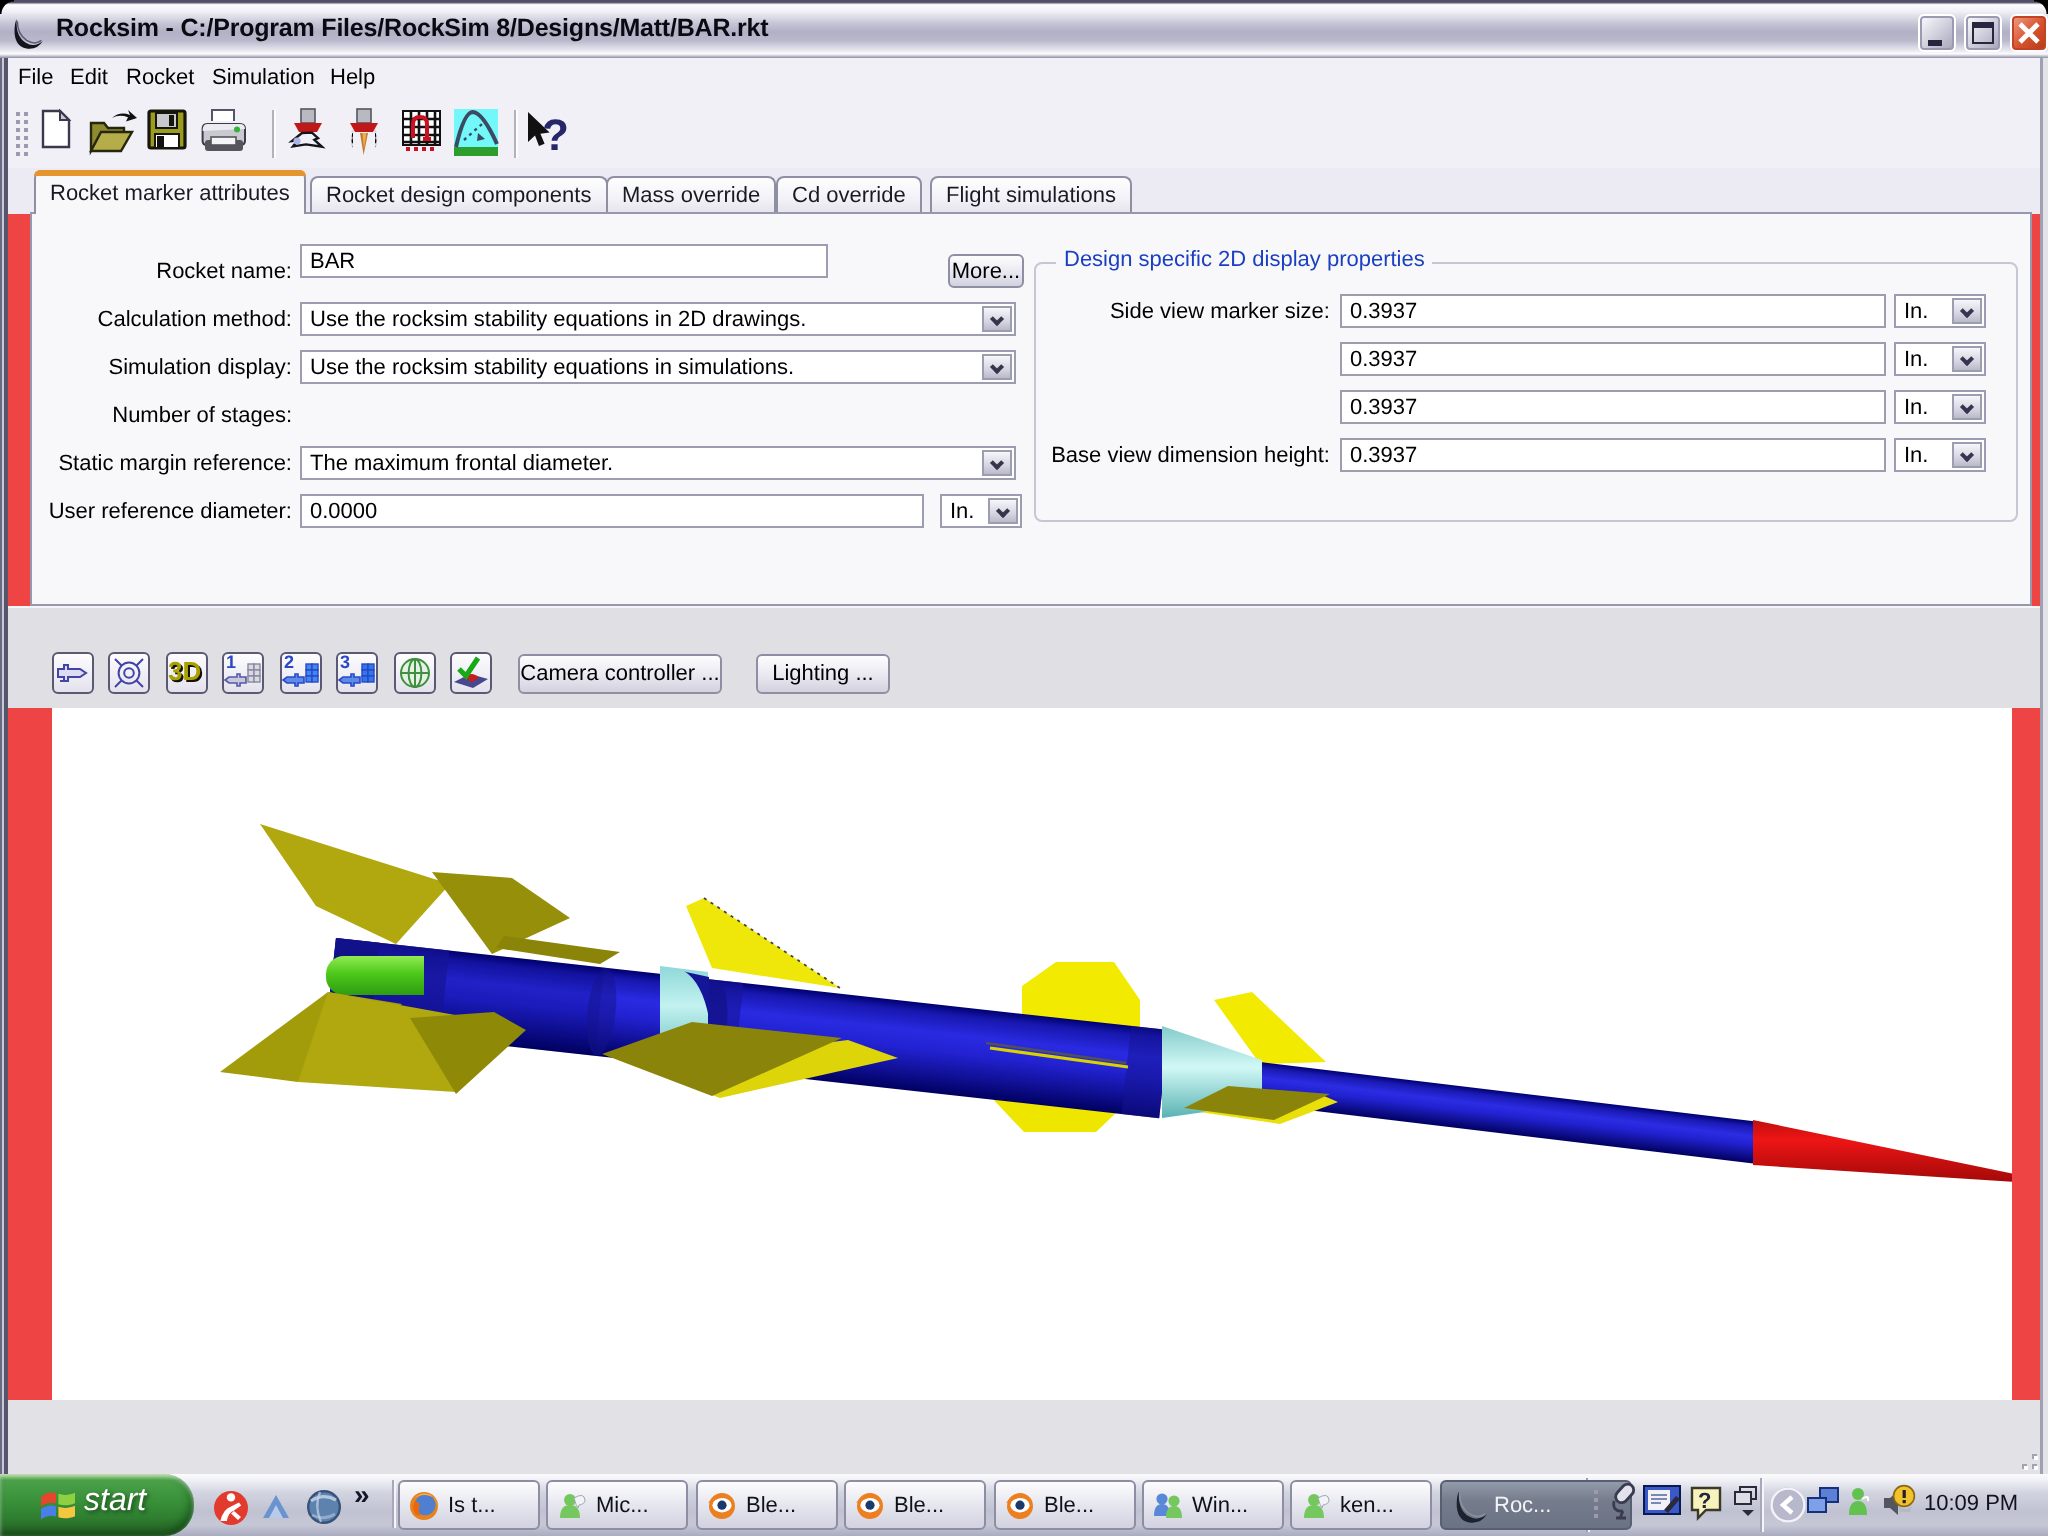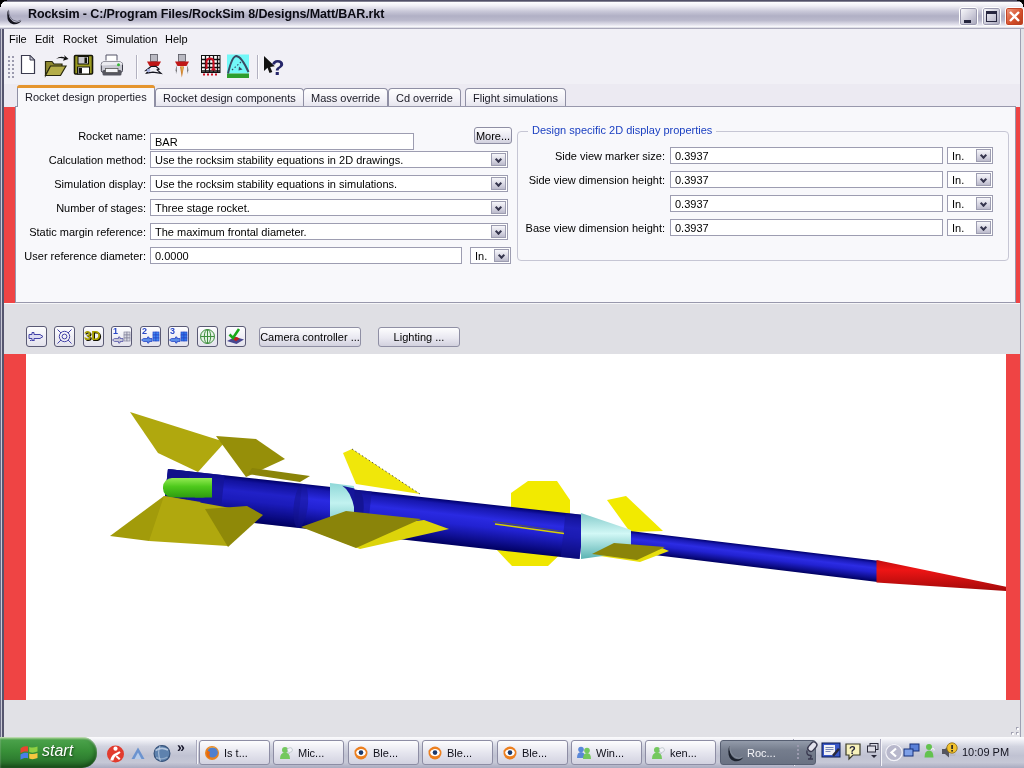--- a/index.html
+++ b/index.html
@@ -144,58 +144,54 @@
    <path d="M228 73.5 q4 -17.5 8.5 -17.5 q5 0.5 12 16" fill="none" stroke="#3a4a62" stroke-width="2"></path>
    <path d="M232 70 l9 -8" stroke="#3a4a62" stroke-width="1.2" stroke-dasharray="1.5,2"></path>
    <path d="M239 66.5 l3.5 3 l-4 1 z" fill="#3a4a62"></path>
   </g>
   <rect x="257" y="55" width="1" height="24" fill="#b2b1c0"></rect>
       <rect x="258" y="55" width="1" height="24" fill="#fdfdfe"></rect>
   <path d="M264 56 l0 15 l3.5 -3.2 l2 5.2 l2.8 -1.1 l-2.1 -5 l4.6 -0.6 z" fill="#111"></path>
   <text x="271" y="75" font-family="Liberation Sans,sans-serif" font-size="22" font-weight="bold" fill="#26266a">?</text>
  </svg>
  <div class="abs" id="tabband"></div>
- <div class="tab" id="tab1" style="left:17px">Rocket design properties</div>
+ <div class="tab" id="tab1" style="left:17px">Rocket marker attributes</div>
  <div class="tab" style="left:155px">Rocket design components</div>
  <div class="tab" style="left:303px">Mass override</div>
  <div class="tab" style="left:388px">Cd override</div>
  <div class="tab" style="left:465px">Flight simulations</div>
  <div class="abs" id="panel"></div>
  <div class="lbl" style="left:0;width:146px;top:130px">Rocket name:</div>
- <div class="inp abs" style="left:150px;top:133px;width:264px">BAR</div>
+ <div class="inp abs" style="left:150px;top:122px;width:264px">BAR</div>
  <div class="btn" style="left:474px;top:127px;width:38px;height:17px;padding-top:2px">More...</div>
  <div class="lbl" style="left:0;width:146px;top:154px">Calculation method:</div>
  <div class="inp combo" style="left:150px;top:151px;width:358px">Use the rocksim stability equations in 2D drawings.<span class="arrow">
         <span class="chev"></span>
       </span></div>
  <div class="lbl" style="left:0;width:146px;top:178px">Simulation display:</div>
  <div class="inp combo" style="left:150px;top:175px;width:358px">Use the rocksim stability equations in simulations.<span class="arrow">
         <span class="chev"></span>
       </span></div>
  <div class="lbl" style="left:0;width:146px;top:202px">Number of stages:</div>
- <div class="inp combo" style="left:150px;top:199px;width:358px">Three stage rocket.<span class="arrow">
-        <span class="chev"></span>
-      </span></div>
  <div class="lbl" style="left:0;width:146px;top:226px">Static margin reference:</div>
  <div class="inp combo" style="left:150px;top:223px;width:358px">The maximum frontal diameter.<span class="arrow">
         <span class="chev"></span>
       </span></div>
  <div class="lbl" style="left:0;width:146px;top:250px">User reference diameter:</div>
  <div class="inp abs" style="left:150px;top:247px;width:312px">0.0000</div>
  <div class="inp combo" style="left:470px;top:247px;width:41px">In.<span class="arrow">
         <span class="chev"></span>
       </span></div>
  <div class="abs" id="grpbox"></div>
  <div id="grptitle">Design specific 2D display properties</div>
  <div class="lbl" style="left:400px;width:265px;top:150px">Side view marker size:</div>
  <div class="inp abs" style="left:670px;top:147px;width:273px">0.3937</div>
  <div class="inp combo" style="left:947px;top:147px;width:46px">In.<span class="arrow">
         <span class="chev"></span>
       </span></div>
- <div class="lbl" style="left:400px;width:265px;top:174px">Side view dimension height:</div>
  <div class="inp abs" style="left:670px;top:171px;width:273px">0.3937</div>
  <div class="inp combo" style="left:947px;top:171px;width:46px">In.<span class="arrow">
         <span class="chev"></span>
       </span></div>
  <div class="inp abs" style="left:670px;top:195px;width:273px">0.3937</div>
  <div class="inp combo" style="left:947px;top:195px;width:46px">In.<span class="arrow">
         <span class="chev"></span>
       </span></div>
  <div class="lbl" style="left:400px;width:265px;top:222px">Base view dimension height:</div>
  <div class="inp abs" style="left:670px;top:219px;width:273px">0.3937</div>
@@ -266,21 +262,21 @@
           <path d="M3.5 10.5 h14 M10.5 3.5 v14"></path>
         </g>
    <g transform="translate(199,0)" stroke="none">
           <path d="M2 15 l8 -4 l9 2.5 l-7.5 4.5 z" fill="#474790"></path>
           <path d="M7.5 13 q3.5 -3.8 7 -0.2 l-3.5 2.4 z" fill="#c02020"></path>
           <path d="M4.5 8.5 l3.5 3.5 l6 -9" fill="none" stroke="#18a818" stroke-width="2.6"></path>
         </g>
   </g>
  </svg>
  <div class="btn" style="left:259px;top:327px;width:102px;height:20px;padding-top:3px">Camera controller ...</div>
- <div class="btn" style="left:378px;top:327px;width:82px;height:20px;padding-top:3px">Lighting ...</div>
+ <div class="btn" style="left:378px;top:327px;width:67px;height:20px;padding-top:3px">Lighting ...</div>
  <div class="abs" id="canvas">
  <svg width="980" height="346" viewBox="26 354 980 346">
   <defs>
    <linearGradient id="gb" x1="0" y1="0" x2="0" y2="44.3" gradientUnits="userSpaceOnUse">
     <stop offset="0" stop-color="#00006e"></stop>
             <stop offset=".1" stop-color="#1717ae"></stop>
             <stop offset=".32" stop-color="#2a2ae2"></stop>
             <stop offset=".52" stop-color="#2222d2"></stop>
             <stop offset=".8" stop-color="#0f0f92"></stop>
             <stop offset="1" stop-color="#000060"></stop>

